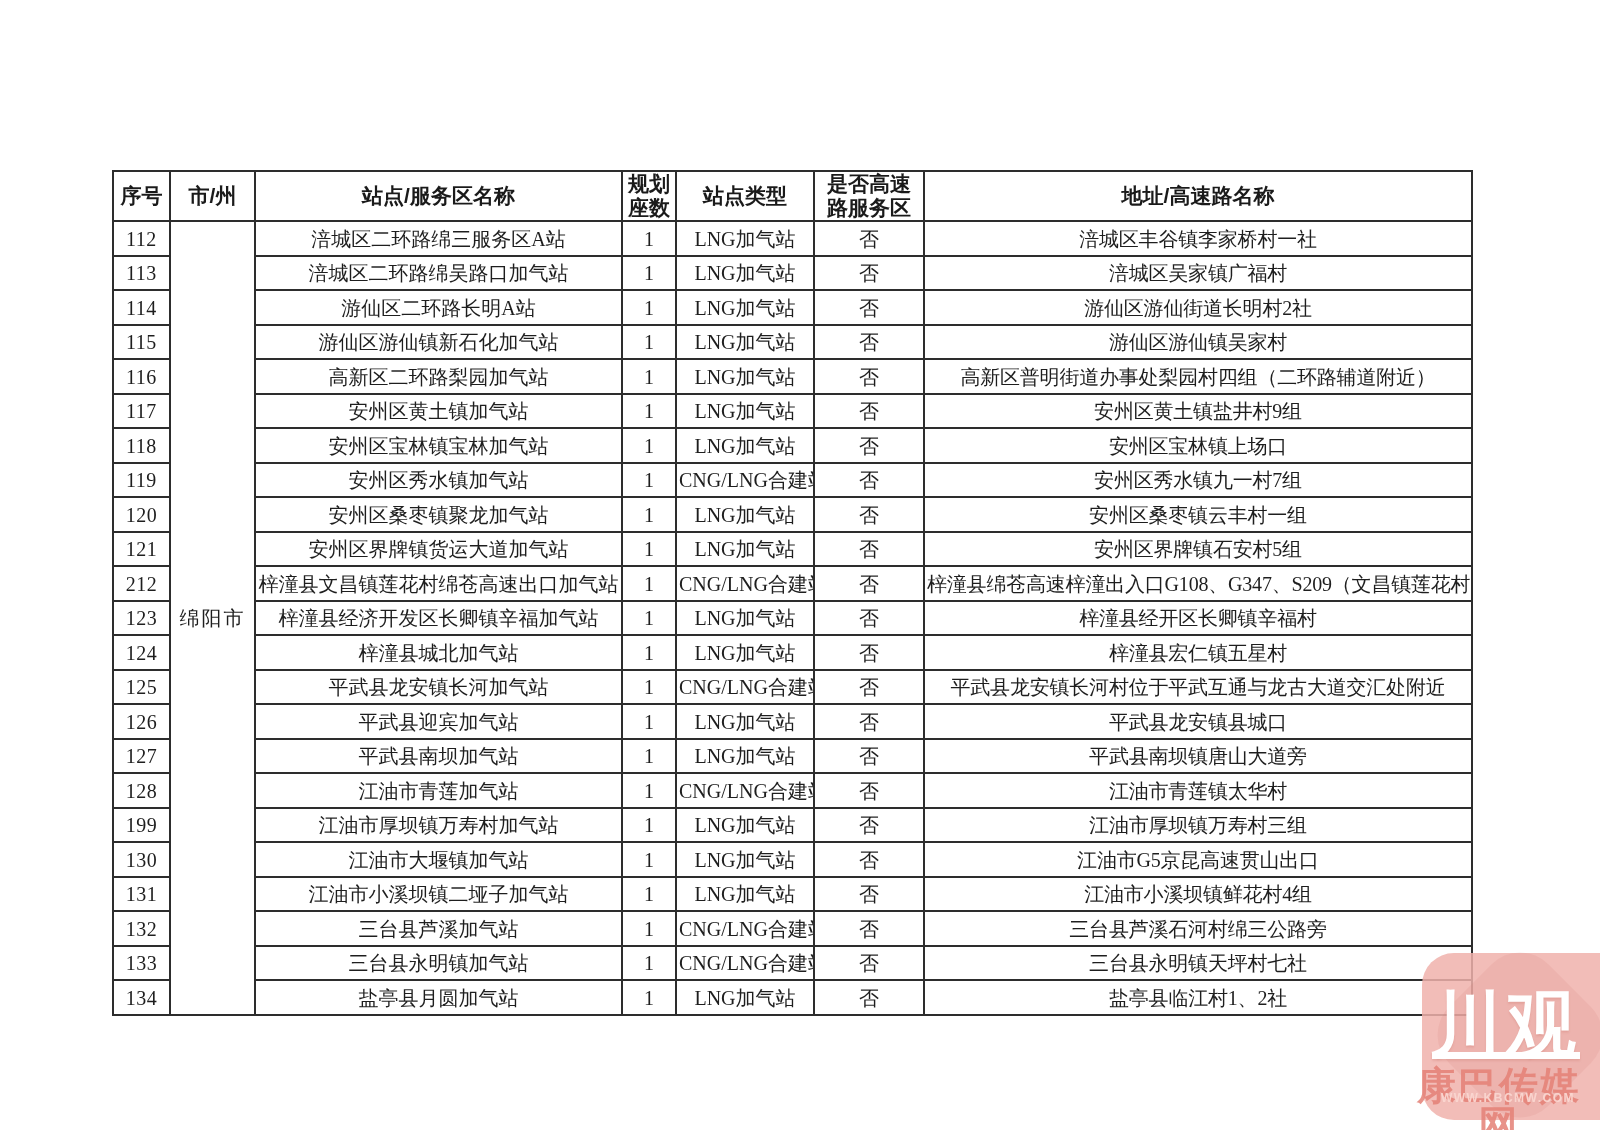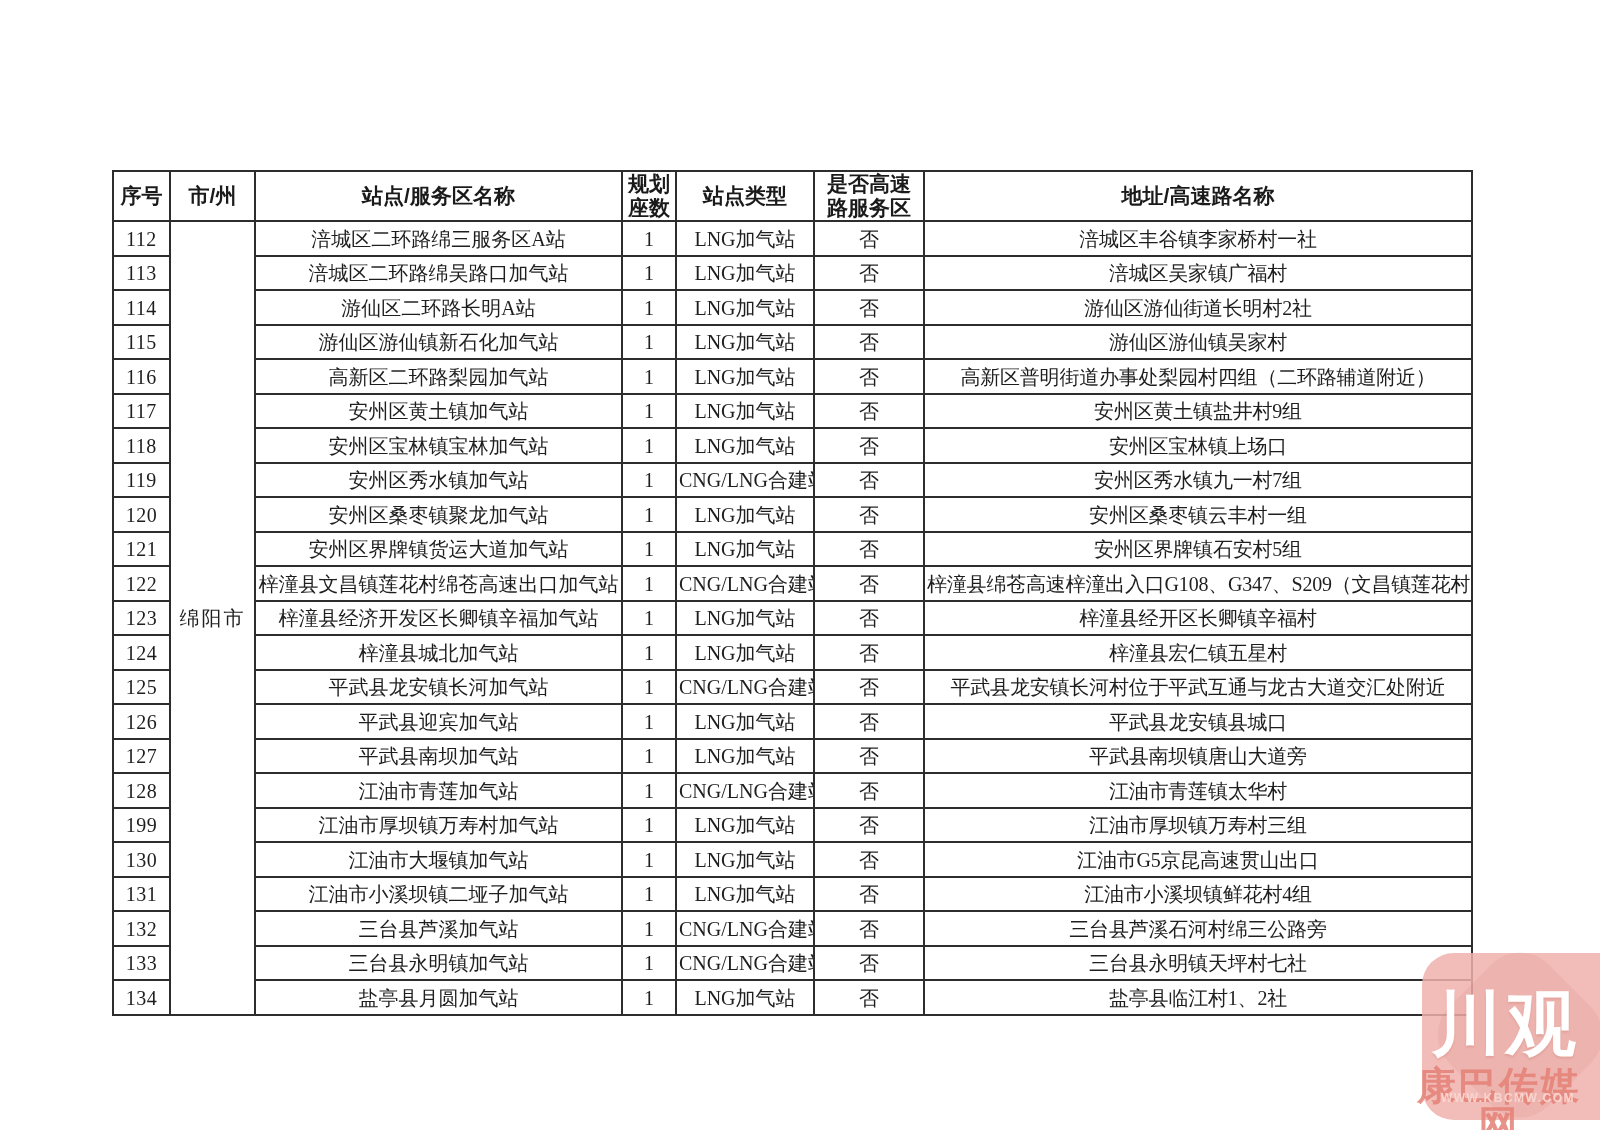--- a/index.html
+++ b/index.html
@@ -88,20 +88,21 @@
     position: absolute;
     left: 0; right: 44px; top: 36px;
     text-align: center;
     font-family: "Liberation Sans", sans-serif;
     font-weight: bold;
     font-size: 70px;
     line-height: 1;
     letter-spacing: 4px;
     color: #ffffff;
     text-shadow: 0 2px 2px rgba(200,110,100,0.25);
+    text-decoration: underline;
   }
   .wm-sub {
     position: absolute;
     left: -8px; top: 113px;
     width: 170px;
     text-align: center;
     font-family: "Liberation Sans", sans-serif;
     font-weight: bold;
     font-size: 39px;
     line-height: 1;
@@ -226,21 +227,21 @@
   </tr>
           <tr>
     <td class="c-no">121</td>
     <td class="c-name">安州区界牌镇货运大道加气站</td>
     <td class="c-count">1</td>
     <td class="c-type">LNG加气站</td>
     <td class="c-highway">否</td>
     <td class="c-address">安州区界牌镇石安村5组</td>
   </tr>
           <tr>
-    <td class="c-no">122</td>
+    <td class="c-no">212</td>
     <td class="c-name">梓潼县文昌镇莲花村绵苍高速出口加气站</td>
     <td class="c-count">1</td>
     <td class="c-type">CNG/LNG合建站</td>
     <td class="c-highway">否</td>
     <td class="c-address">梓潼县绵苍高速梓潼出入口G108、G347、S209（文昌镇莲花村）</td>
   </tr>
           <tr>
     <td class="c-no">123</td>
     <td class="c-name">梓潼县经济开发区长卿镇辛福加气站</td>
     <td class="c-count">1</td>

